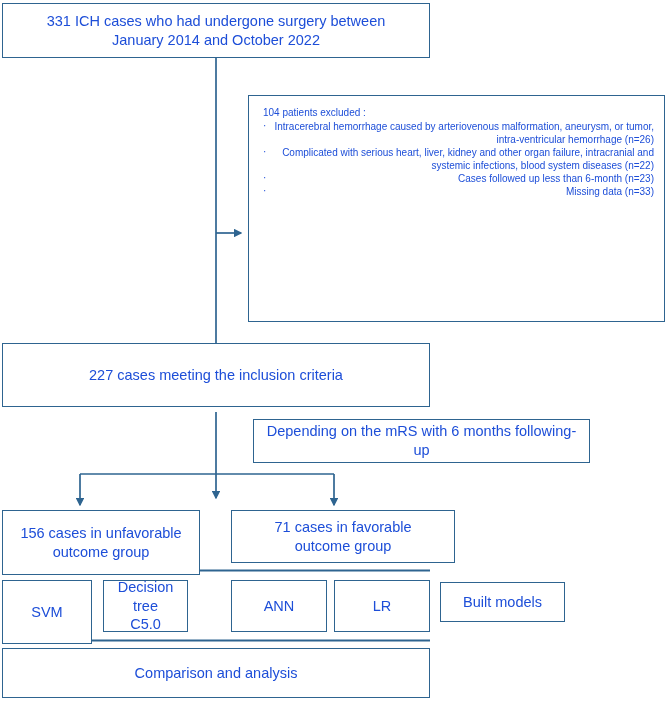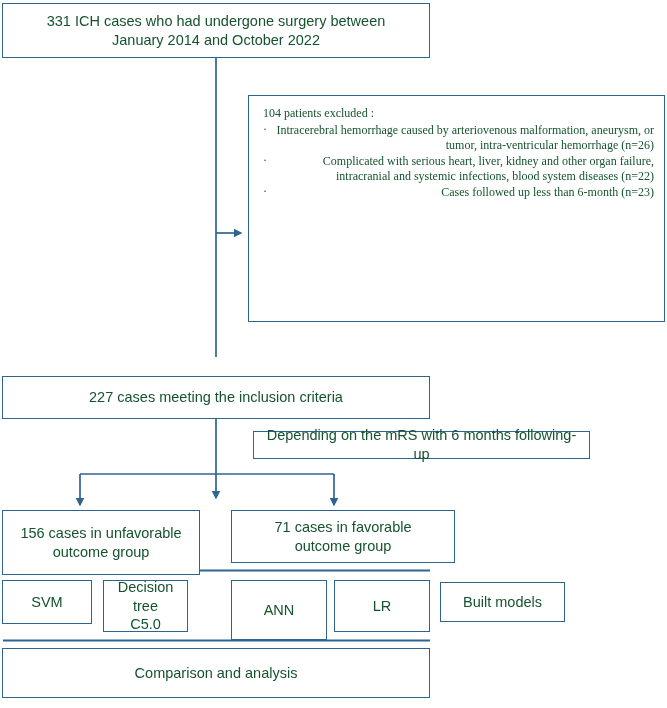--- a/index.html
+++ b/index.html
@@ -25,21 +25,21 @@
     position: absolute;
     box-sizing: border-box;
     border: 1.6px solid #2e6490;
     background: #ffffff;
     display: flex;
     align-items: center;
     justify-content: center;
     text-align: center;
     line-height: 1.28;
     font-size: 14.5px;
-    color: #14532d;
+    color: #1d4ed8;
     padding: 2px 6px;
   }
   .box.left-align {
     justify-content: flex-start;
     text-align: left;
     align-items: flex-start;
     padding: 10px 10px 8px 14px;
   }
   .excl-title {
     display: block;
@@ -56,23 +56,22 @@
     padding-left: 9px;
     margin: 0;
   }
   .excl-list li::before {
     content: "\00B7";
     position: absolute;
     left: 0;
     top: -1px;
   }
   .excl-body {
-    font-size: 12px;
+    font-size: 10px;
     line-height: 1.30;
-    font-family: Liberation Serif, serif;
   }
   svg.conn {
     position: absolute;
     left: 0; top: 0;
     width: 667px;
     height: 708px;
     pointer-events: none;
   }
   .lbl {
     white-space: pre-line;
@@ -112,52 +111,53 @@
 January 2014 and October 2022</span>
   </div>
 
   <div class="box left-align" style="left:248px; top:95px; width:417px; height:227px;">
     <div class="excl-body">
       <span class="excl-title">104 patients excluded :</span>
       <ul class="excl-list">
         <li>Intracerebral hemorrhage caused by arteriovenous malformation, aneurysm, or tumor, intra-ventricular hemorrhage (n=26)</li>
         <li>Complicated with serious heart, liver, kidney and other organ failure, intracranial and systemic infections, blood system diseases (n=22)</li>
         <li>Cases followed up less than 6-month (n=23)</li>
+        <li>Missing data (n=33)</li>
       </ul>
     </div>
   </div>
 
-  <div class="box" style="left:2px; top:376px; width:428px; height:43px;">
+  <div class="box" style="left:2px; top:343px; width:428px; height:64px;">
     <span class="lbl">227 cases meeting the inclusion criteria</span>
   </div>
 
-  <div class="box" style="left:253px; top:431px; width:337px; height:28px;">
+  <div class="box" style="left:253px; top:419px; width:337px; height:44px;">
     <span class="lbl">Depending on the mRS with 6 months following-up</span>
   </div>
 
   <div class="box" style="left:2px; top:510px; width:198px; height:65px;">
     <span class="lbl">156 cases in unfavorable
 outcome group</span>
   </div>
 
   <div class="box" style="left:231px; top:510px; width:224px; height:53px;">
     <span class="lbl">71 cases in favorable
 outcome group</span>
   </div>
 
-  <div class="box" style="left:2px; top:580px; width:90px; height:44px;text-align:center;">
+  <div class="box" style="left:2px; top:580px; width:90px; height:64px;text-align:center;">
     <span class="lbl">SVM</span>
   </div>
 
   <div class="box" style="left:103px; top:580px; width:85px; height:52px;">
     <span class="lbl">Decision tree
 C5.0</span>
   </div>
 
-  <div class="box" style="left:231px; top:580px; width:96px; height:60px;">
+  <div class="box" style="left:231px; top:580px; width:96px; height:52px;">
     <span class="lbl">ANN</span>
   </div>
 
   <div class="box" style="left:334px; top:580px; width:96px; height:52px;">
     <span class="lbl">LR</span>
   </div>
 
   <div class="box" style="left:440px; top:582px; width:125px; height:40px;">
     <span class="lbl">Built models</span>
   </div>

